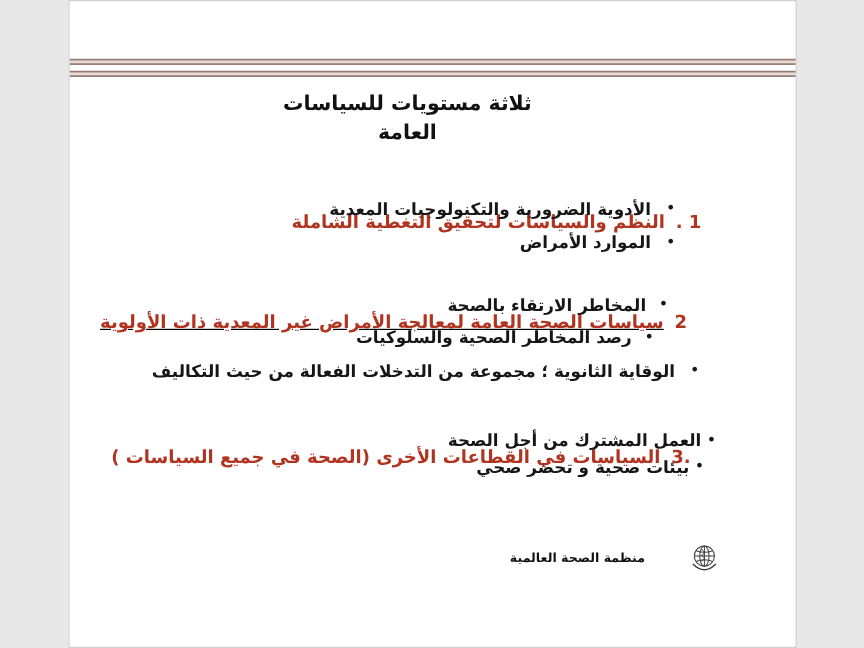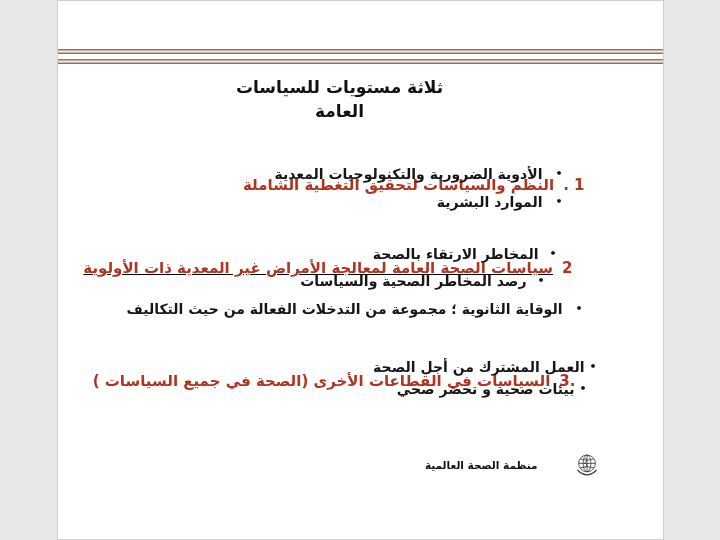--- a/index.html
+++ b/index.html
@@ -54,33 +54,33 @@
 
   <div class="row red r0">
     <span class="marker" dir="ltr">. 1</span><span class="txt">النظم والسياسات لتحقيق التغطية الشاملة</span>
   </div>
 
   <div class="row r1">
     <span class="bullet">•</span><span class="txt">الأدوية الضرورية والتكنولوجيات المعدية</span>
   </div>
 
   <div class="row r2">
-    <span class="bullet">•</span><span class="txt">الموارد البشرية</span>
+    <span class="bullet">•</span><span class="txt">الموارد الأمراض</span>
   </div>
 
   <div class="row red r3">
     <span class="marker" dir="ltr">2</span><span class="txt">سياسات الصحة العامة لمعالجة الأمراض غير المعدية ذات الأولوية</span>
   </div>
 
   <div class="row gap-md r4">
     <span class="bullet">•</span><span class="txt">المخاطر الارتقاء بالصحة</span>
   </div>
 
   <div class="row gap-md r5">
-    <span class="bullet">•</span><span class="txt">رصد المخاطر الصحية والسياسات</span>
+    <span class="bullet">•</span><span class="txt">رصد المخاطر الصحية والسلوكيات</span>
   </div>
 
   <div class="row r6">
     <span class="bullet">•</span><span class="txt">الوقاية الثانوية ؛ مجموعة من التدخلات الفعالة من حيث التكاليف</span>
   </div>
 
   <div class="row red r7">
     <span class="marker" dir="ltr">3.</span><span class="txt">السياسات في القطاعات الأخرى (الصحة في جميع السياسات )</span>
   </div>
 

